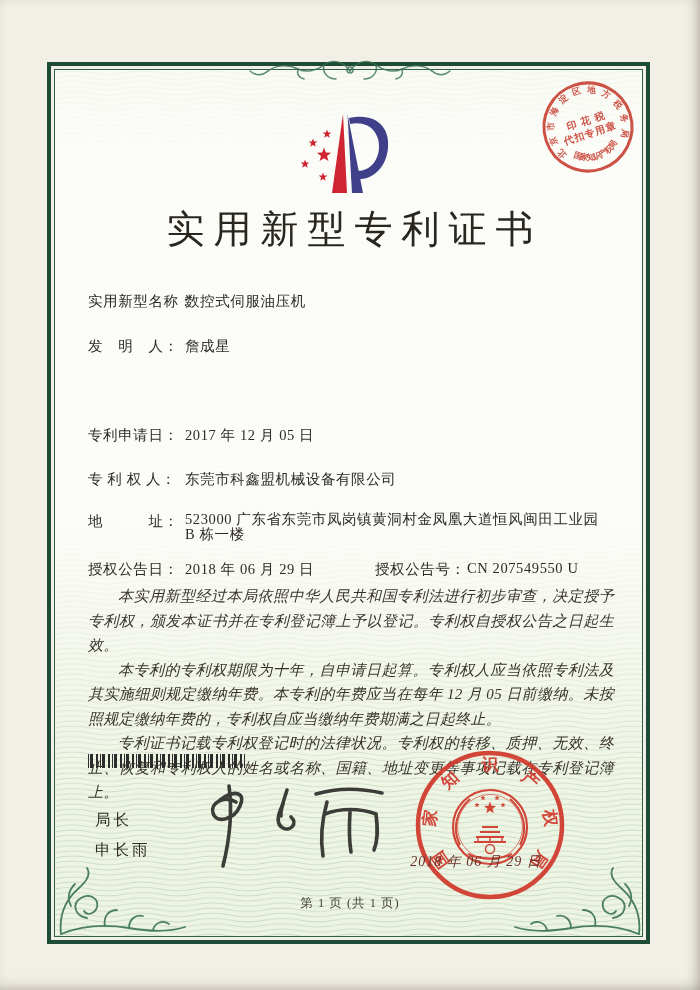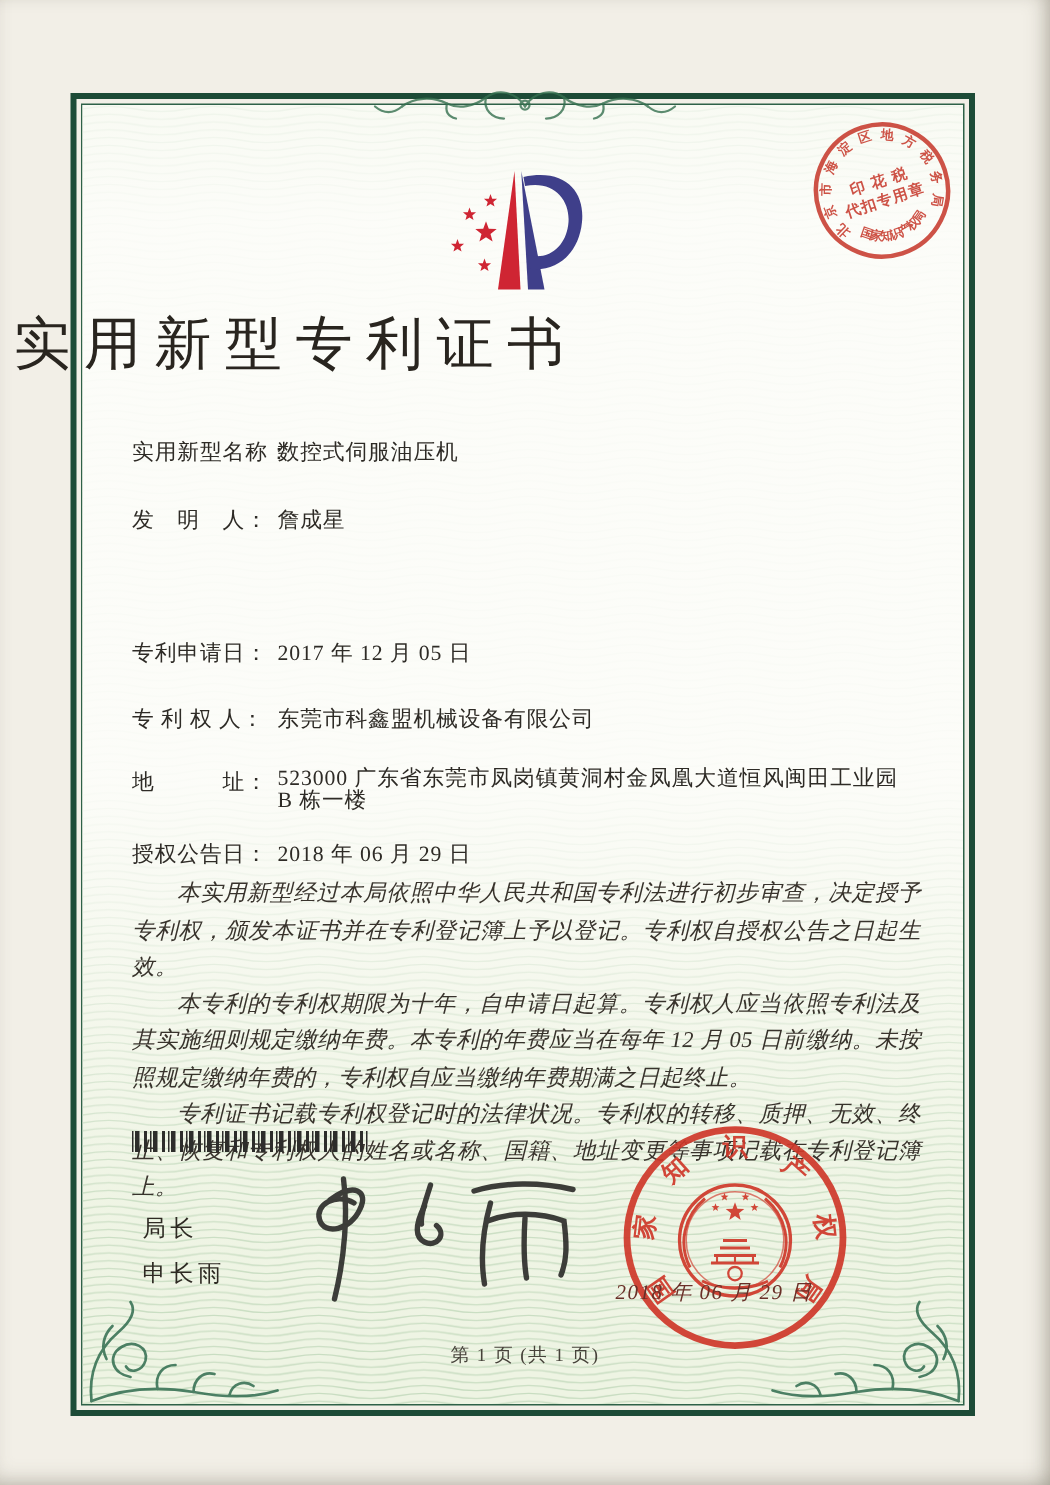--- a/index.html
+++ b/index.html
@@ -8,21 +8,21 @@
         box-shadow:inset -9px 0 14px -7px rgba(90,82,66,.4), inset 0 -9px 14px -7px rgba(90,82,66,.3);}
   .frame-outer{position:absolute;left:47px;top:62px;right:50px;bottom:46px;border:4px solid #1d4b37;}
   .frame-inner{position:absolute;left:3px;top:3px;right:3px;bottom:3px;border:1px solid #2e6148;background:#eef4e3;}
   .waves{position:absolute;left:0;top:0;width:100%;height:100%;}
   .white-fade{position:absolute;left:0;top:0;width:100%;height:100%;
       background:linear-gradient(180deg, rgba(253,253,250,.70) 0%, rgba(253,253,250,.93) 9%,
       rgba(253,253,250,.93) 52%, rgba(251,251,246,.50) 69%, rgba(251,251,246,.08) 84%, rgba(251,251,246,0) 100%);}
   .content{position:absolute;left:0;top:0;width:700px;height:990px;}
   .cert-no{position:absolute;left:74px;top:111px;font-size:14.5px;letter-spacing:2.5px;color:#3a362f;}
   .logo{position:absolute;left:295px;top:112px;width:110px;height:85px;}
-  .title{position:absolute;left:0;top:204px;width:649px;font-size:38px;
+  .title{position:absolute;left:0;top:204px;width:700px;text-align:center;font-size:38px;
          letter-spacing:9px;text-indent:9px;color:#29251f;font-weight:500;}
   .row{position:absolute;left:88px;display:flex;font-size:14.5px;color:#2e2b26;letter-spacing:.6px;}
   .flabel{width:97px;flex:none;white-space:pre;}
   .fvalue-addr{width:425px;line-height:15px;}
   .pair2{position:absolute;left:287px;top:0;display:flex;white-space:nowrap;}
   .pair2 .flabel{width:92px;}
   .paras{position:absolute;left:88px;top:584px;width:526px;font-size:15px;font-style:italic;
          line-height:24.5px;text-align:justify;color:#38332c;letter-spacing:.3px;}
   .paras p{margin:0;text-indent:2em;}
   .barcode{position:absolute;left:88px;top:754px;width:164px;height:14px;}
@@ -132,20 +132,24 @@
       <span class="flabel">专 利 权 人：</span>
       <span class="fvalue">东莞市科鑫盟机械设备有限公司</span>
     </div>
     <div class="row" style="top:512px">
       <span class="flabel">地　　　址：</span>
       <span class="fvalue fvalue-addr">523000 广东省东莞市凤岗镇黄洞村金凤凰大道恒风闽田工业园 B 栋一楼</span>
     </div>
     <div class="row" style="top:560px">
       <span class="flabel">授权公告日：</span>
       <span class="fvalue">2018 年 06 月 29 日</span>
+      <span class="pair2">
+        <span class="flabel">授权公告号：</span>
+        <span class="fvalue">CN 207549550 U</span>
+      </span>
     </div>
 
     <div class="paras">
       <p>本实用新型经过本局依照中华人民共和国专利法进行初步审查，决定授予专利权，颁发本证书并在专利登记簿上予以登记。专利权自授权公告之日起生效。</p>
       <p>本专利的专利权期限为十年，自申请日起算。专利权人应当依照专利法及其实施细则规定缴纳年费。本专利的年费应当在每年 12 月 05 日前缴纳。未按照规定缴纳年费的，专利权自应当缴纳年费期满之日起终止。</p>
       <p>专利证书记载专利权登记时的法律状况。专利权的转移、质押、无效、终止、恢复和专利权人的姓名或名称、国籍、地址变更等事项记载在专利登记簿上。</p>
     </div>
 
     <svg class="barcode" id="barcode" viewBox="0 0 164 14">
         <rect x="0" y="0" width="1" height="14" fill="#2d2d2b"></rect>

